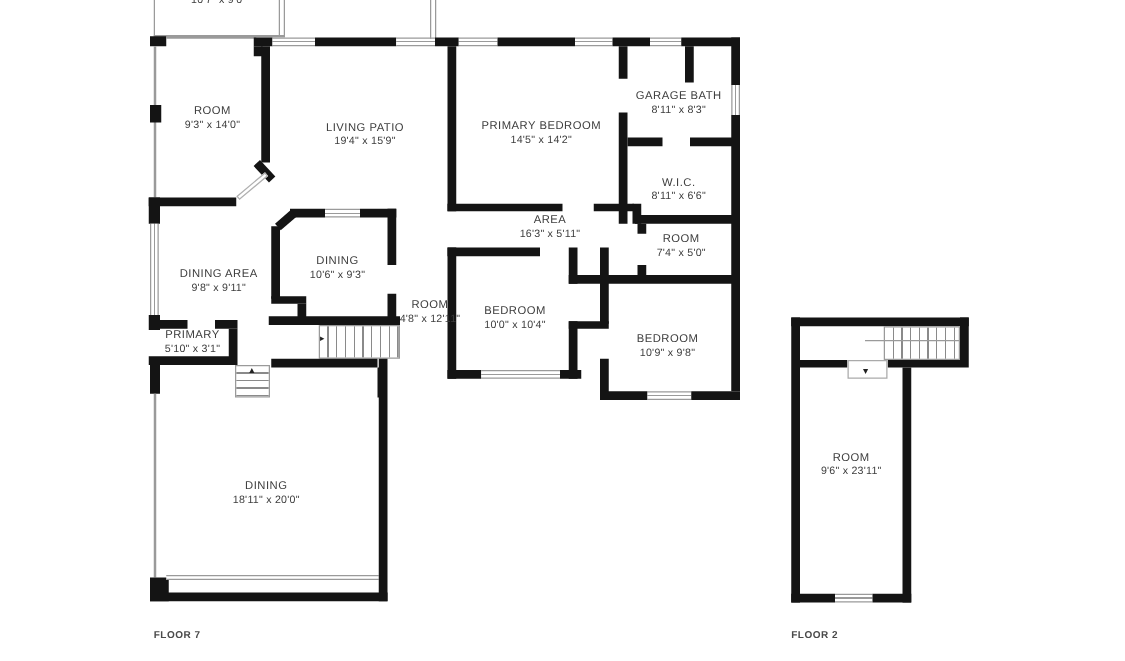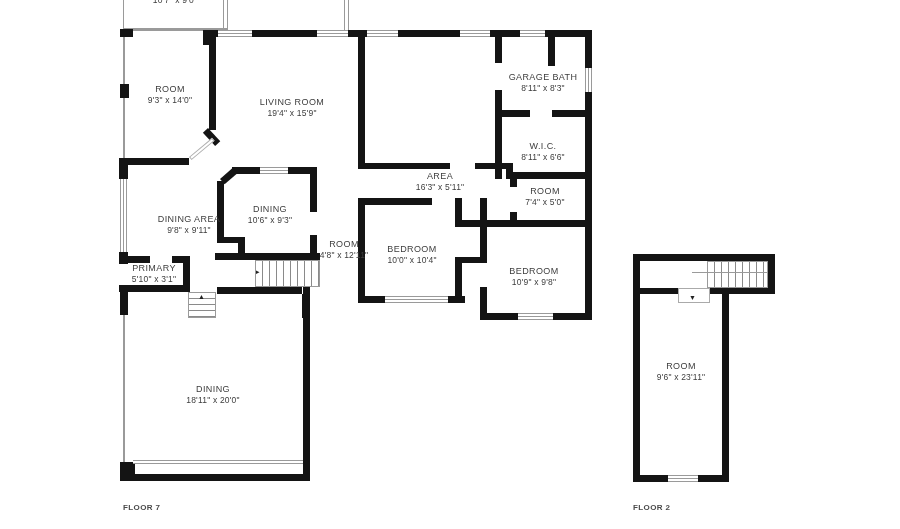--- a/index.html
+++ b/index.html
@@ -149,40 +149,44 @@
 
   <div class="rl" style="left:175px;top:-1px">
     <div class="dm">10'7" x 9'0"</div>
   </div>
 
   <div class="rl" style="left:170px;top:94px">
     <div class="nm">ROOM</div>
     <div class="dm">9'3" x 14'0"</div>
   </div>
   <div class="rl" style="left:292px;top:107px">
-    <div class="nm">LIVING ROOM</div>
+    <div class="nm">LIVING PATIO</div>
     <div class="dm">19'4" x 15'9"</div>
+  </div>
+  <div class="rl" style="left:433px;top:106px">
+    <div class="nm">PRIMARY BEDROOM</div>
+    <div class="dm">14'5" x 14'2"</div>
   </div>
   <div class="rl" style="left:543px;top:82px">
     <div class="nm">GARAGE BATH</div>
     <div class="dm">8'11" x 8'3"</div>
   </div>
   <div class="rl" style="left:543px;top:151px">
     <div class="nm">W.I.C.</div>
     <div class="dm">8'11" x 6'6"</div>
   </div>
   <div class="rl" style="left:440px;top:181px">
     <div class="nm">AREA</div>
     <div class="dm">16'3" x 5'11"</div>
   </div>
   <div class="rl" style="left:545px;top:196px">
     <div class="nm">ROOM</div>
     <div class="dm">7'4" x 5'0"</div>
   </div>
-  <div class="rl" style="left:189px;top:224px">
+  <div class="rl" style="left:175px;top:224px">
     <div class="nm">DINING AREA</div>
     <div class="dm">9'8" x 9'11"</div>
   </div>
   <div class="rl" style="left:270px;top:214px">
     <div class="nm">DINING</div>
     <div class="dm">10'6" x 9'3"</div>
   </div>
   <div class="rl" style="left:344px;top:249px">
     <div class="nm">ROOM</div>
     <div class="dm">4'8" x 12'11"</div>

